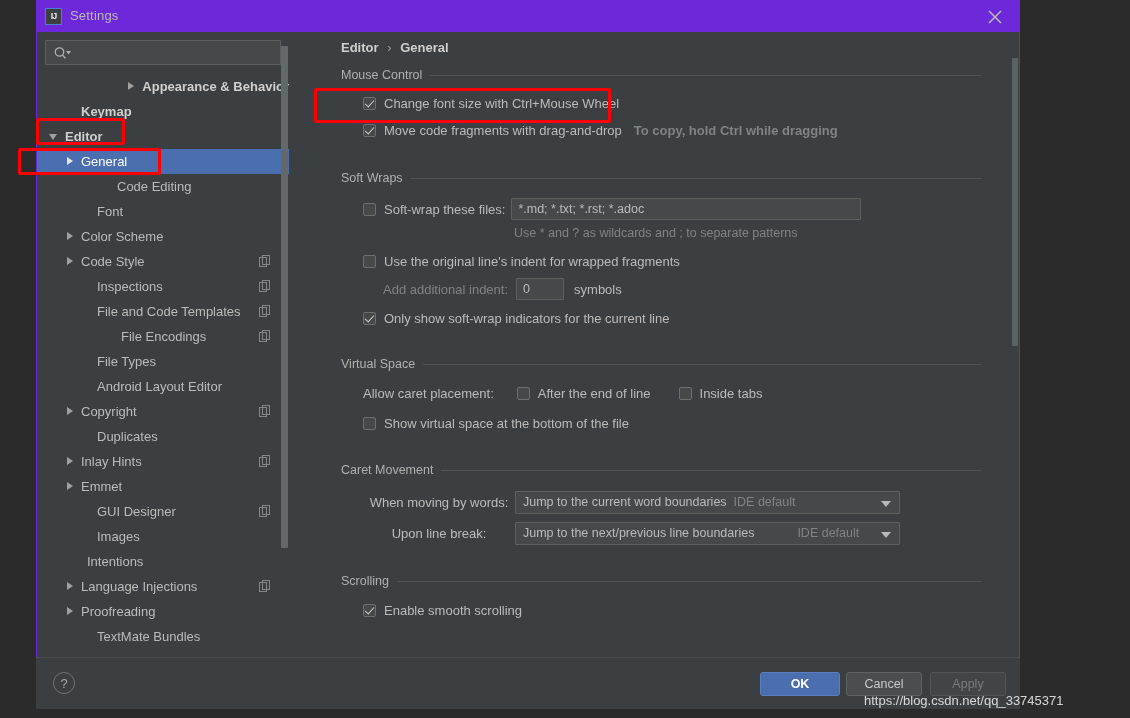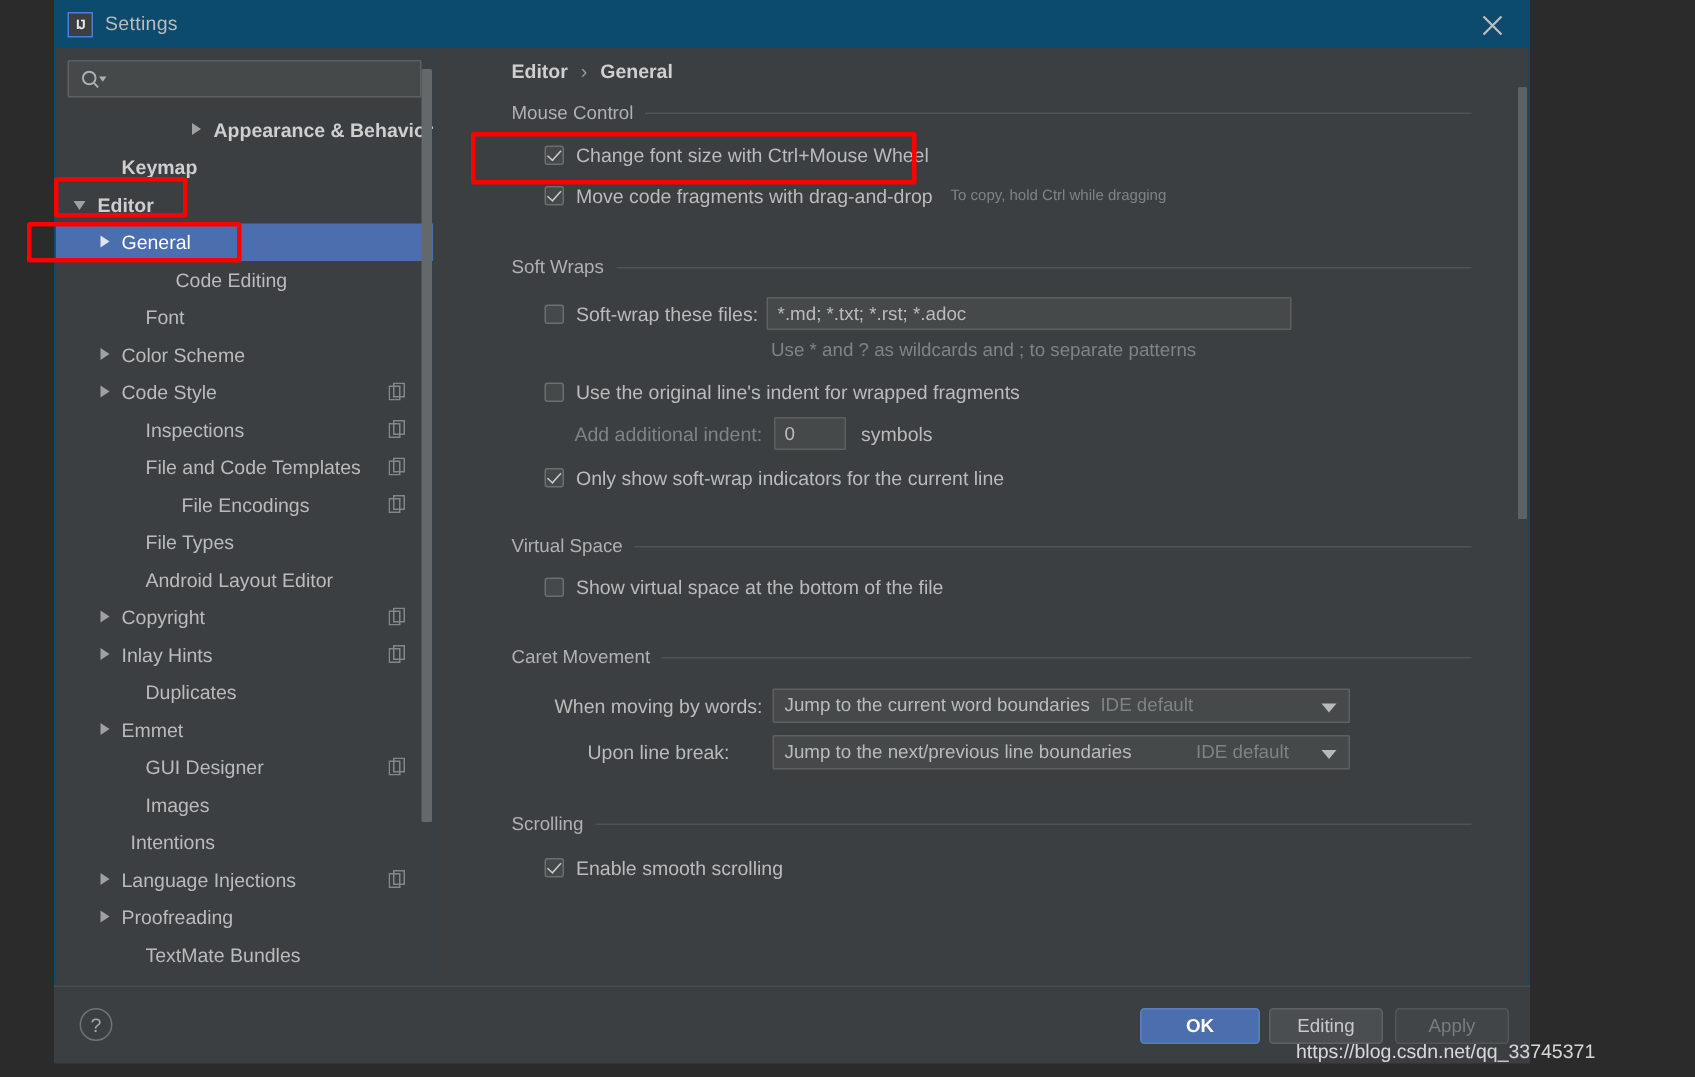--- a/index.html
+++ b/index.html
@@ -18,21 +18,21 @@
     background: #2b2b2b;
   }
 
   
   .dialog {
     position: absolute;
     left: 36px;
     top: 0px;
     width: 984px;
     height: 708px;
-    background: #0c4a6e;
+    background: #6d28d9;
     box-sizing: border-box;
   }
 
   
   .titlebar {
     position: absolute;
     left: 0; top: 0;
     width: 984px; height: 32px;
   }
   .title-icon {
@@ -232,21 +232,22 @@
     position: absolute;
     left: 3px; top: 0px;
     width: 4px; height: 8px;
     border: solid #cdcdcd;
     border-width: 0 1.6px 1.6px 0;
     transform: rotate(42deg);
   }
   .hint {
     color: #7f8386;
     margin-left: 12px;
-    font-size: 10px;
+    font-size: 13px;
+    font-weight: bold;
   }
   .dim { color: #7f8386; }
 
   .textfield {
     background: #45494a;
     border: 1px solid #5e6060;
     box-sizing: border-box;
     height: 22px;
     display: flex;
     align-items: center;
@@ -460,31 +461,31 @@
             <span>Android Layout Editor</span>
           </div>
           <div class="tree-row" style="padding-left: 28px;">
             <span class="tw collapsed"></span>
             <span>Copyright</span>
             <span class="copy-badge"><svg width="12" height="12" viewBox="0 0 12 12">
                 <rect x="0.5" y="2.5" width="7" height="9" fill="none" stroke="#9a9fa2" stroke-width="1"></rect>
                 <rect x="3.5" y="0.5" width="7" height="9" fill="none" stroke="#9a9fa2" stroke-width="1"></rect>
               </svg></span>
           </div>
+          <div class="tree-row" style="padding-left: 44px;">
+            <span class="tw "></span>
+            <span>Duplicates</span>
+          </div>
           <div class="tree-row" style="padding-left: 28px;">
             <span class="tw collapsed"></span>
             <span>Inlay Hints</span>
             <span class="copy-badge"><svg width="12" height="12" viewBox="0 0 12 12">
                 <rect x="0.5" y="2.5" width="7" height="9" fill="none" stroke="#9a9fa2" stroke-width="1"></rect>
                 <rect x="3.5" y="0.5" width="7" height="9" fill="none" stroke="#9a9fa2" stroke-width="1"></rect>
               </svg></span>
-          </div>
-          <div class="tree-row" style="padding-left: 44px;">
-            <span class="tw "></span>
-            <span>Duplicates</span>
           </div>
           <div class="tree-row" style="padding-left: 28px;">
             <span class="tw collapsed"></span>
             <span>Emmet</span>
           </div>
           <div class="tree-row" style="padding-left: 44px;">
             <span class="tw "></span>
             <span>GUI Designer</span>
             <span class="copy-badge"><svg width="12" height="12" viewBox="0 0 12 12">
                 <rect x="0.5" y="2.5" width="7" height="9" fill="none" stroke="#9a9fa2" stroke-width="1"></rect>
@@ -584,20 +585,27 @@
             <span>Only show soft-wrap indicators for the current line</span>
           </div>
         </div>
 
         <div class="group" style="margin-top:25px;">
           <div class="group-header">
             <span>Virtual Space</span>
             <span class="rule"></span>
           </div>
 
+          <div class="row indent" style="margin-top:8px;">
+            <span>Allow caret placement:</span>
+            <span class="cb" style="margin-left:23px;"></span>
+            <span>After the end of line</span>
+            <span class="cb" style="margin-left:28px;"></span>
+            <span>Inside tabs</span>
+          </div>
 
           <div class="row indent" style="margin-top:6px;">
             <span class="cb"></span>
             <span>Show virtual space at the bottom of the file</span>
           </div>
         </div>
 
         <div class="group" style="margin-top:26px;">
           <div class="group-header">
             <span>Caret Movement</span>
@@ -634,21 +642,21 @@
             <span>Enable smooth scrolling</span>
           </div>
         </div>
 
       </div>
     </div>
 
     <div class="bottombar">
       <div class="help-btn">?</div>
       <div class="btn btn-ok">OK</div>
-      <div class="btn btn-cancel">Editing</div>
+      <div class="btn btn-cancel">Cancel</div>
       <div class="btn btn-apply">Apply</div>
     </div>
   </div>
 
   <div class="close-btn">
     <svg width="18" height="18" viewBox="0 0 18 18">
       <line x1="3" y1="3" x2="15" y2="15" stroke="#bdbdbd" stroke-width="1.5"></line>
       <line x1="15" y1="3" x2="3" y2="15" stroke="#bdbdbd" stroke-width="1.5"></line>
     </svg>
   </div>

